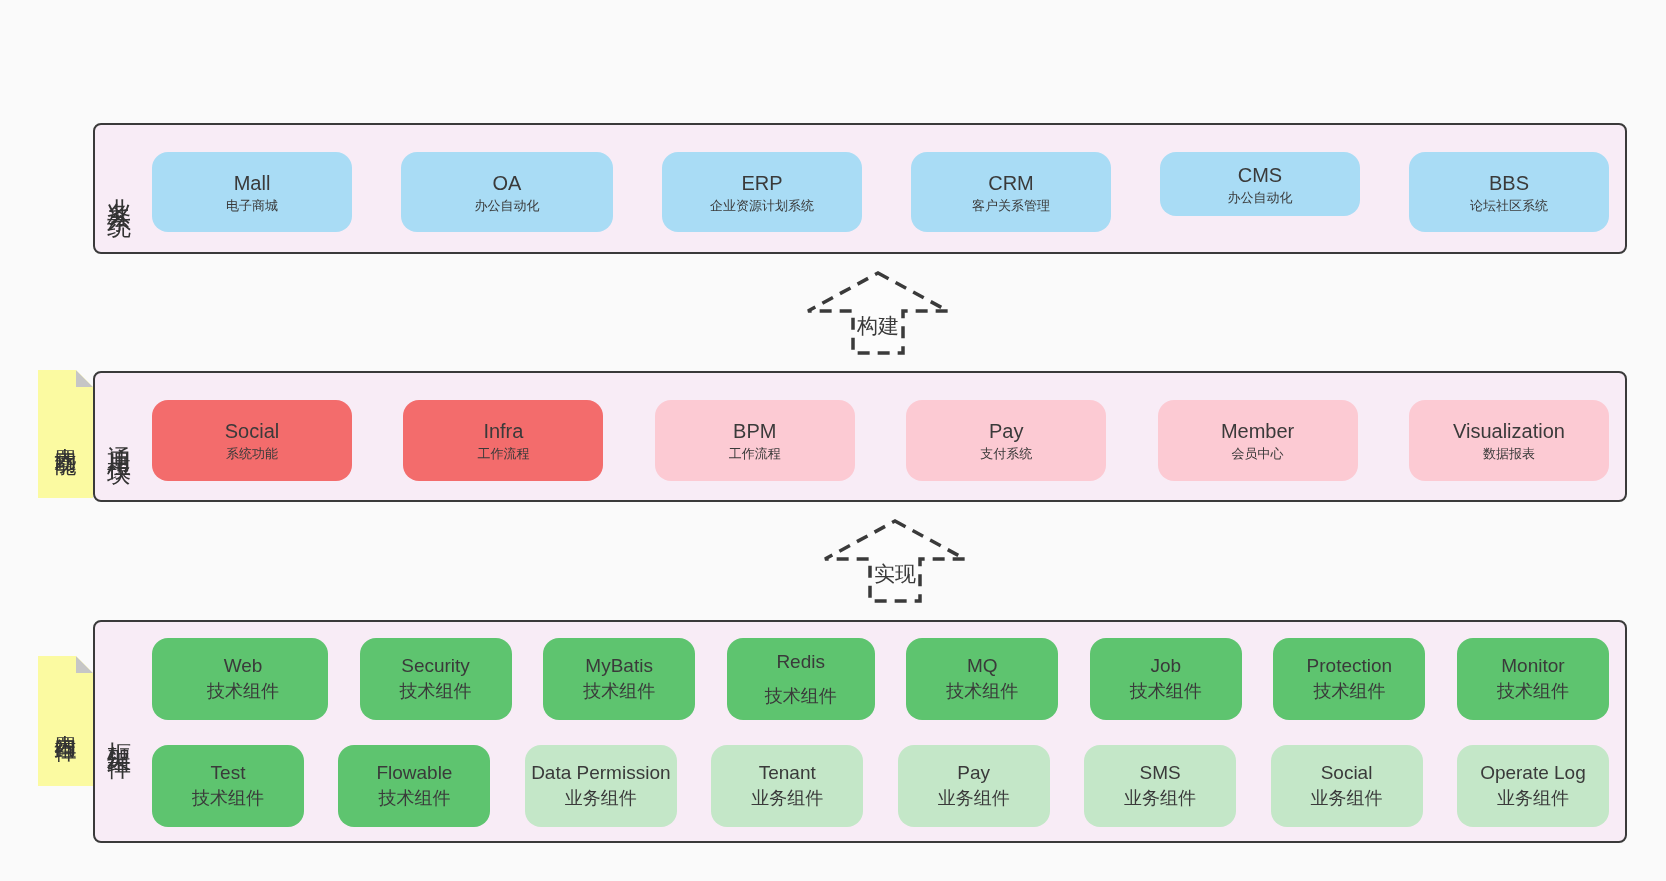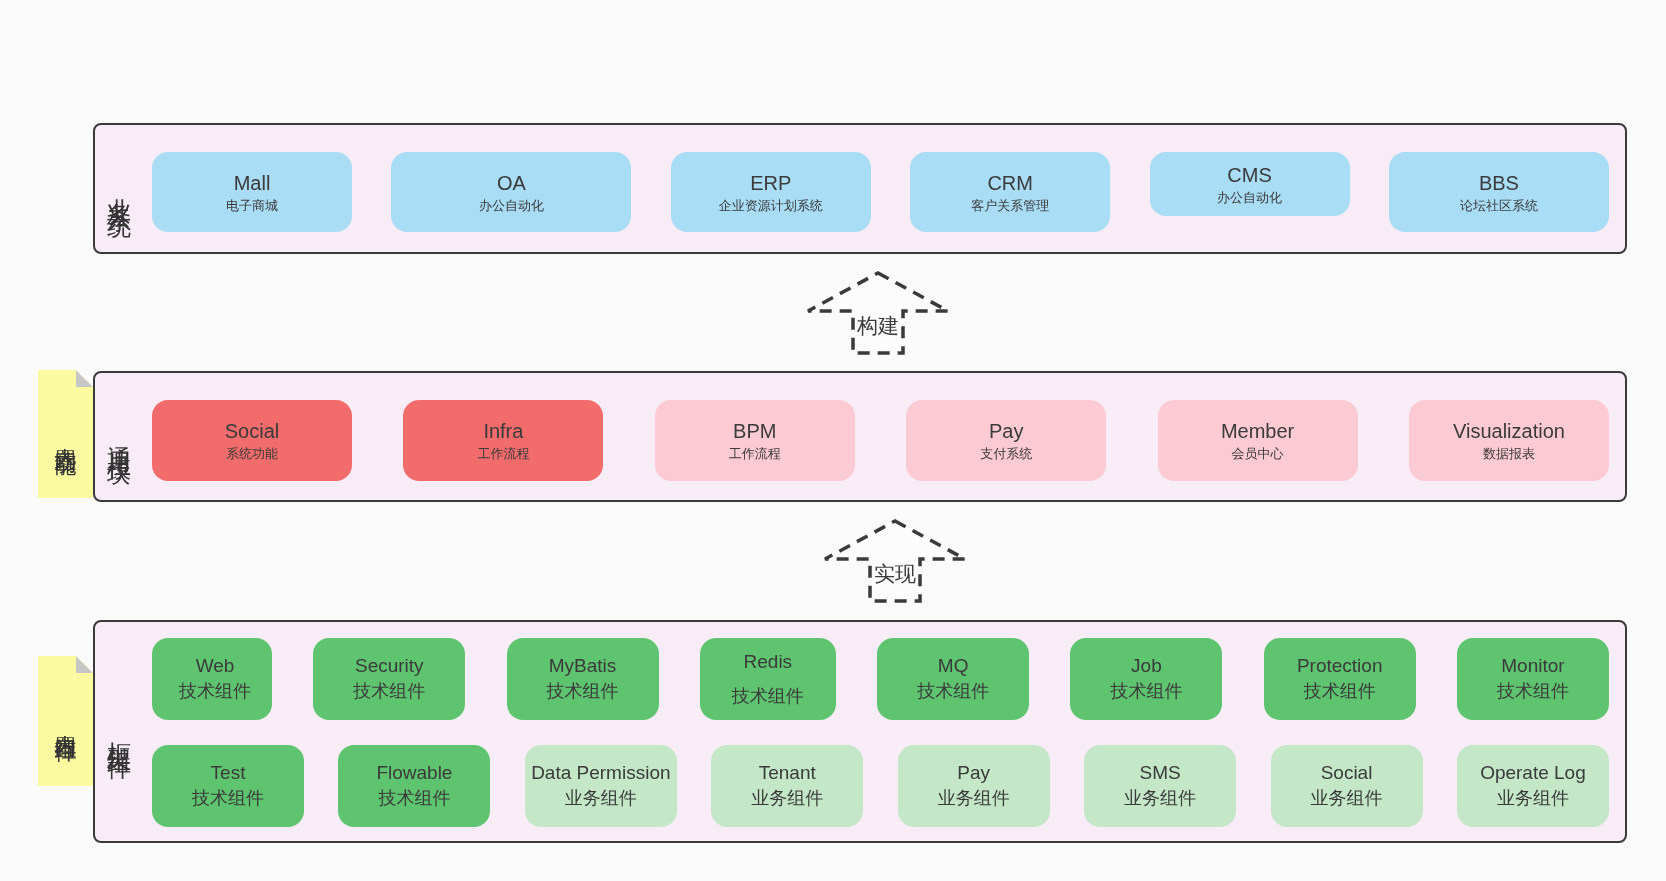--- a/index.html
+++ b/index.html
@@ -60,37 +60,37 @@
 <body>
 
 <div class="canvas">
     <div class="panel" style="top: 123px; height: 131px;">
       <div class="vtitle">业务系统</div>
       <div class="row" style="top: 27px;">
         <div class="box blue" style="width: 200px; height: 80px;">
           <div class="en">Mall</div>
           <div class="zh">电子商城</div>
         </div>
-        <div class="box blue" style="width: 240px; height: 80px;">
+        <div class="box blue" style="width: 212px; height: 80px;">
           <div class="en">OA</div>
           <div class="zh">办公自动化</div>
         </div>
         <div class="box blue" style="width: 200px; height: 80px;">
           <div class="en">ERP</div>
           <div class="zh">企业资源计划系统</div>
         </div>
         <div class="box blue" style="width: 200px; height: 80px;">
           <div class="en">CRM</div>
           <div class="zh">客户关系管理</div>
         </div>
         <div class="box blue" style="width: 200px; height: 64px;">
           <div class="en">CMS</div>
           <div class="zh">办公自动化</div>
         </div>
-        <div class="box blue" style="width: 220px; height: 80px;">
+        <div class="box blue" style="width: 200px; height: 80px;">
           <div class="en">BBS</div>
           <div class="zh">论坛社区系统</div>
         </div>
       </div>
     </div>
     <div class="panel" style="top: 371px; height: 131px;">
       <div class="vtitle">通用模块</div>
       <div class="row" style="top: 27px;">
         <div class="box red" style="width: 200px; height: 81px;">
           <div class="en">Social</div>
@@ -118,33 +118,33 @@
         </div>
       </div>
     </div>
     <div class="note" style="top: 370px; height: 128px;">
       <div class="fold"></div>
       <div class="ntext">内置功能</div>
     </div>
     <div class="panel" style="top: 620px; height: 223px;">
       <div class="vtitle">框架组件</div>
       <div class="row" style="top: 16px;">
-        <div class="box green small" style="width: 120px; height: 82px; padding-left: 12px;">
+        <div class="box green small" style="width: 176px; height: 82px; padding-left: 12px;">
           <div class="en">Web</div>
           <div class="zh">技术组件</div>
         </div>
         <div class="box green small" style="width: 152px; height: 82px;">
           <div class="en">Security</div>
           <div class="zh">技术组件</div>
         </div>
         <div class="box green small" style="width: 152px; height: 82px;">
           <div class="en">MyBatis</div>
           <div class="zh">技术组件</div>
         </div>
-        <div class="box green small" style="width: 136px; height: 82px; gap: 9px;">
+        <div class="box green small" style="width: 148px; height: 82px; gap: 9px;">
           <div class="en">Redis</div>
           <div class="zh">技术组件</div>
         </div>
         <div class="box green small" style="width: 152px; height: 82px;">
           <div class="en">MQ</div>
           <div class="zh">技术组件</div>
         </div>
         <div class="box green small" style="width: 152px; height: 82px;">
           <div class="en">Job</div>
           <div class="zh">技术组件</div>

